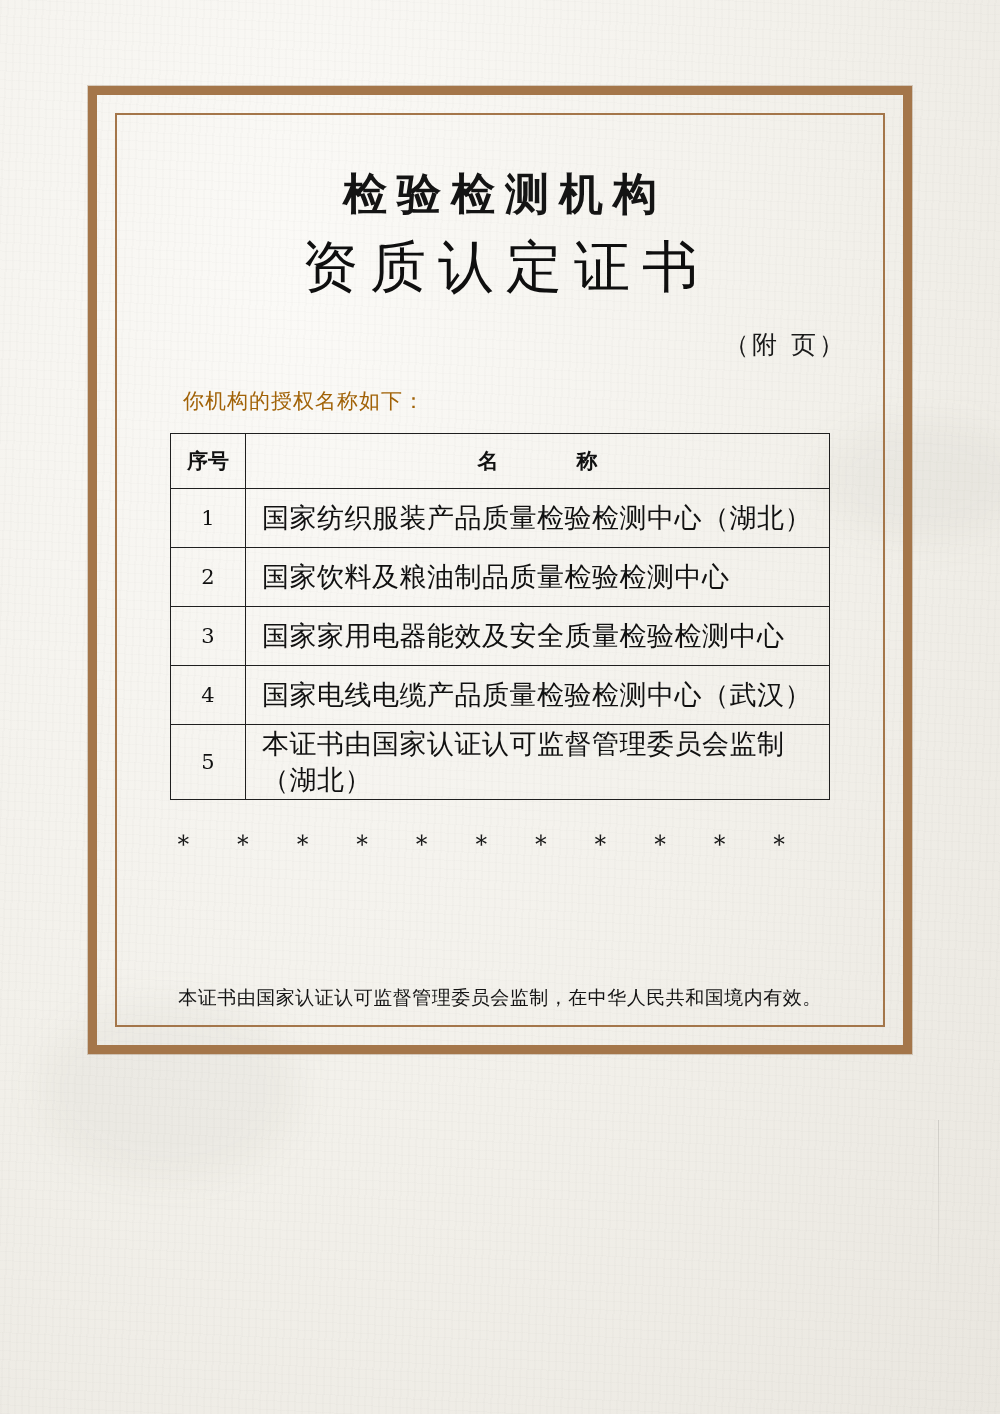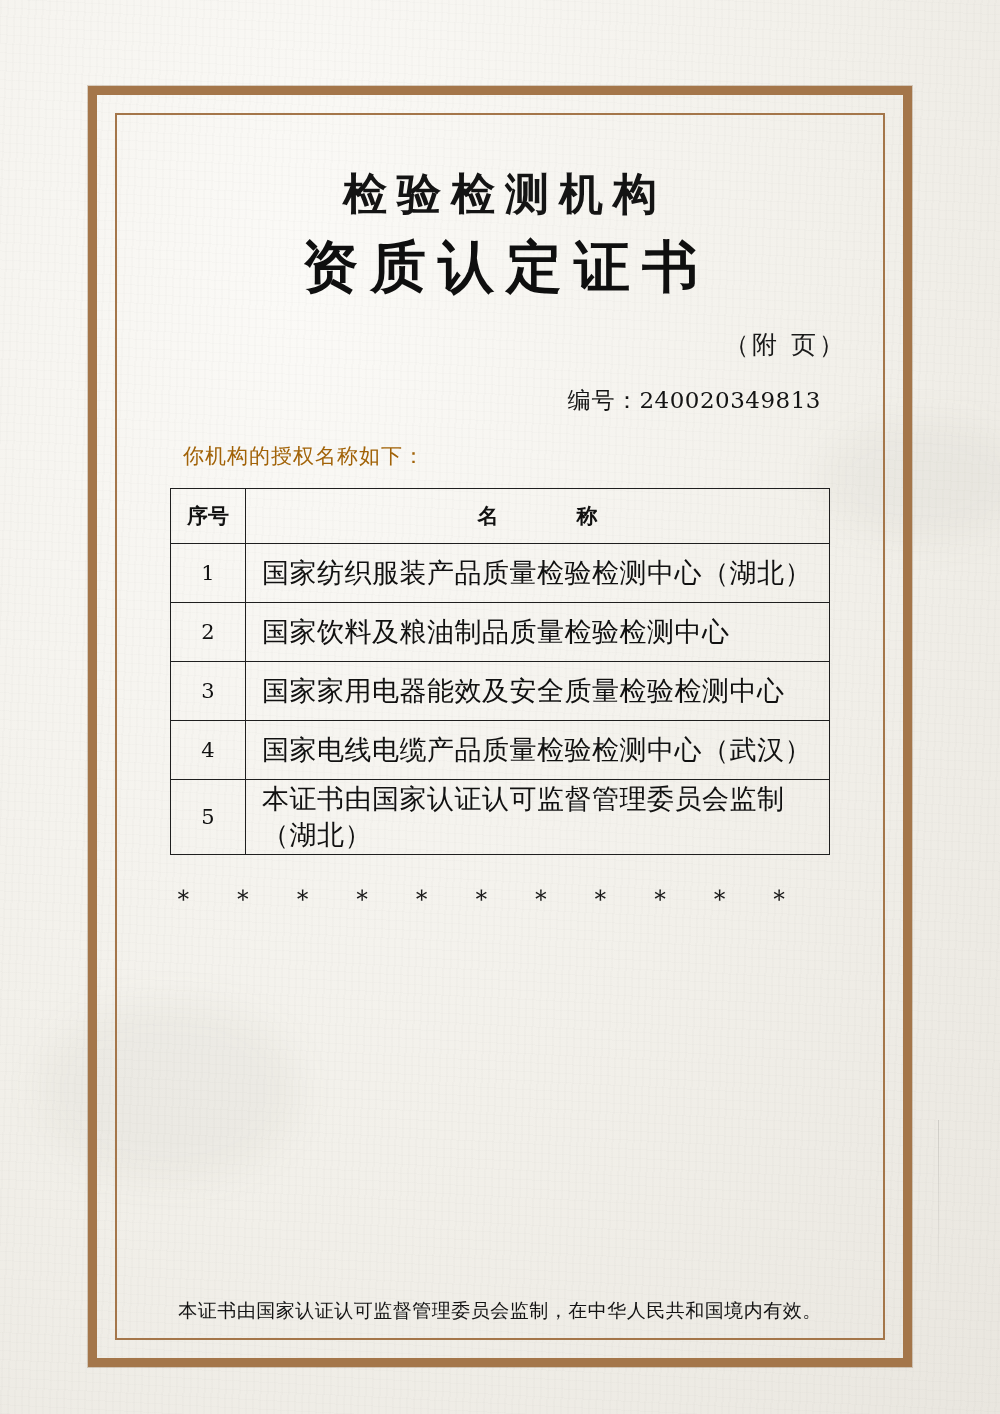--- a/index.html
+++ b/index.html
@@ -38,21 +38,21 @@
     border-radius: 50%;
     pointer-events: none;
   }
 
   
   .frame-outer {
     position: absolute;
     left: 88px;
     top: 86px;
     width: 824px;
-    height: 1281px;
+    height: 968px;
     border: 9px solid #a4764a;
     box-sizing: border-box;
     box-shadow: 0 0 0 1px rgba(120,80,40,0.25);
   }
   .frame-inner {
     position: absolute;
     left: 18px;
     top: 18px;
     right: 18px;
     bottom: 18px;
@@ -76,21 +76,21 @@
     font-weight: bold;
     font-size: 44px;
     letter-spacing: 10px;
     color: #141414;
     margin: 12px 0 2px 0;
     text-indent: 10px;
   }
   .title-2 {
     text-align: center;
     font-family: "DejaVu Serif", "Liberation Serif", serif;
-    font-weight: bold;
+    font-weight: normal;
     font-size: 56px;
     letter-spacing: 12px;
     color: #0f0f0f;
     margin: 6px 0 0 0;
     text-indent: 12px;
   }
   .subtitle {
     text-align: right;
     font-family: "DejaVu Serif", "Liberation Serif", serif;
     font-size: 25px;
@@ -195,23 +195,20 @@
 
 <div class="frame-outer">
   <div class="frame-inner"></div>
 
   <div class="content">
 
     <div class="title-1">检验检测机构</div>
     <div class="title-2">资质认定证书</div>
     <div class="subtitle">（附 页）</div>
 
-    <div class="serial-row">
-      <span>编号：</span><span class="serial-num">240020349813</span>
-    </div>
 
     <div class="lead-text">你机构的授权名称如下：</div>
 
     <table class="auth-table">
       <thead>
         <tr>
           <th class="col-no">序号</th>
           <th class="col-name">名　　称</th>
         </tr>
       </thead>

